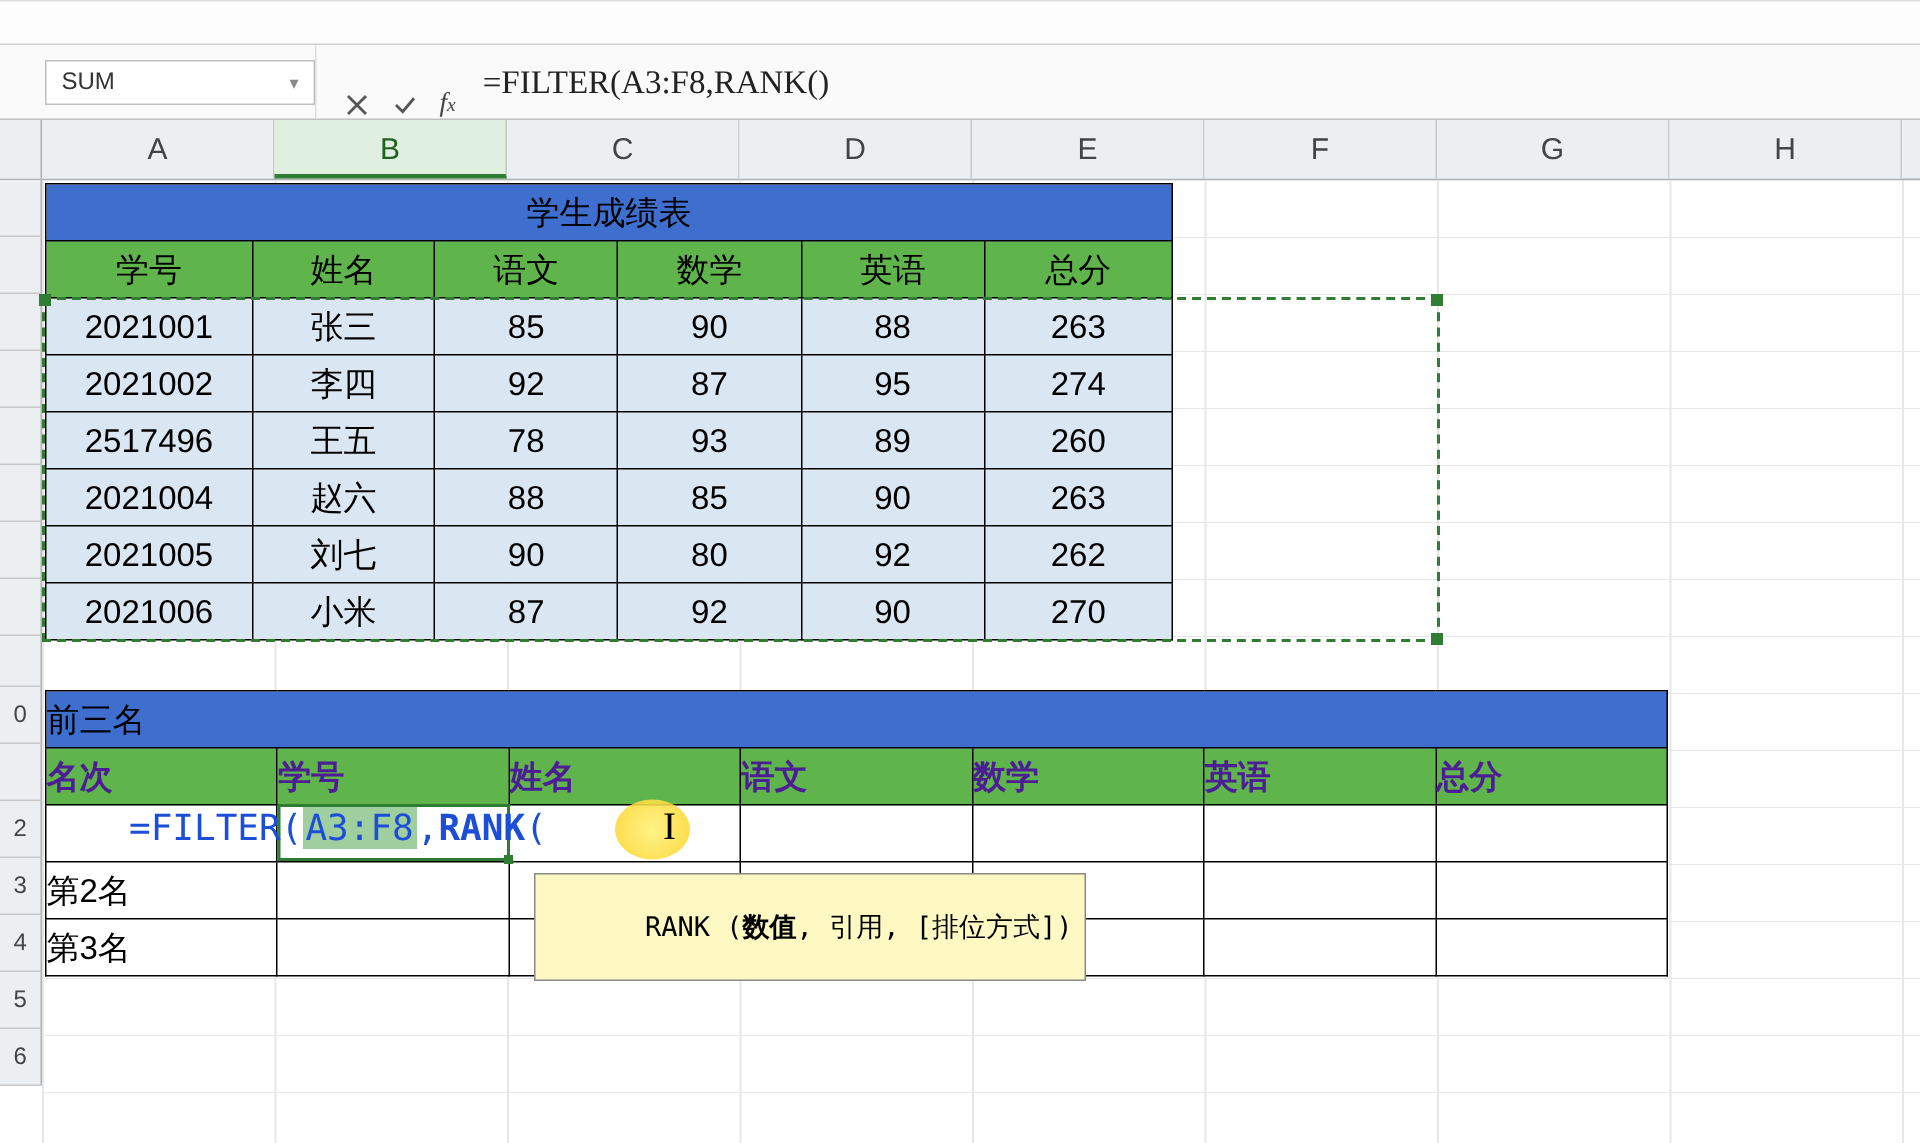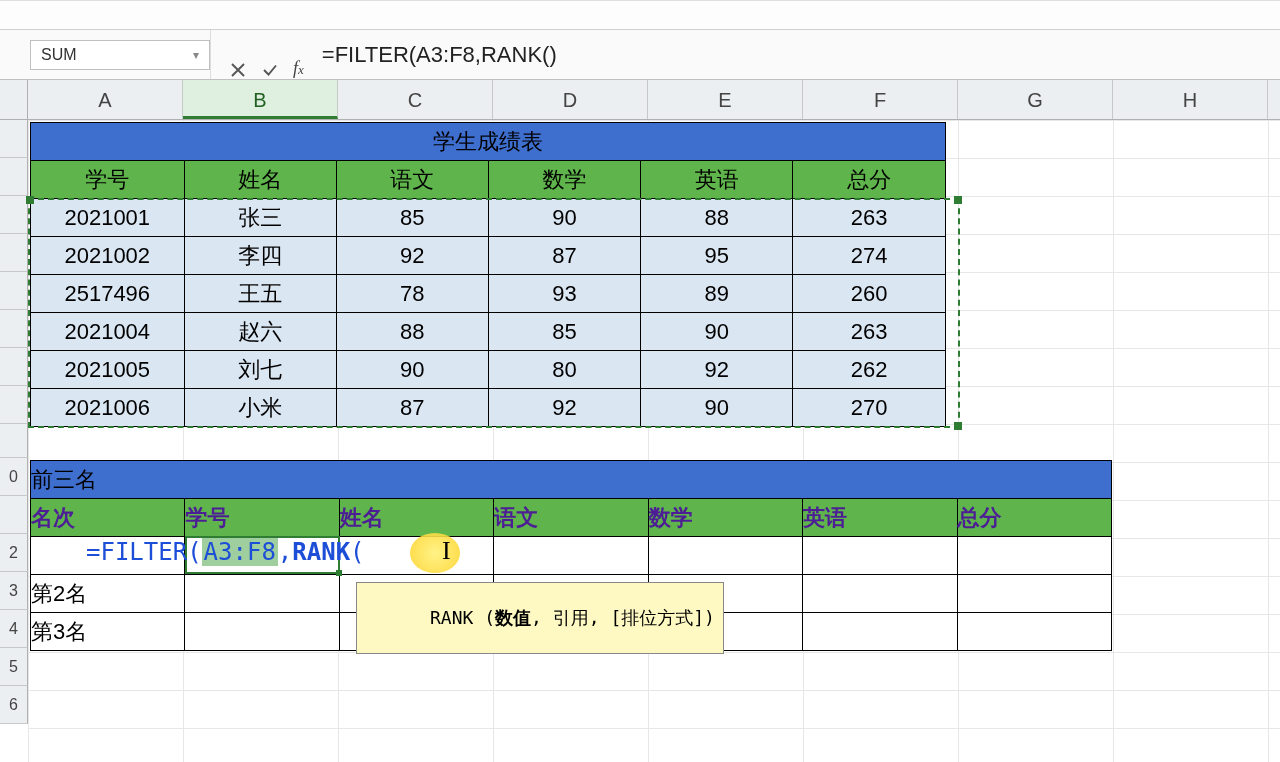--- a/index.html
+++ b/index.html
@@ -43,21 +43,21 @@
     align-items: flex-end;
     gap: 14px;
     padding: 0 8px 0 18px;
     border-left: 1px solid #ddd;
     height: 100%;
   }
   .ctrl-icon { width: 18px; height: 18px; color: #555; }
   .fx-label { font-style: italic; font-family: serif; font-size: 18px; color: #444; }
   .formula-input {
     flex: 1;
-    font-family: Liberation Sans, sans-serif;
+    font-family: Liberation Serif, serif;
     font-size: 22px;
     color: #222;
     padding-left: 10px;
   }
 
   
   .sheet {
     position: relative;
     background: #fff;
     width: 100%;
@@ -124,21 +124,21 @@
       linear-gradient(to bottom, #e7e7e7 1px, transparent 1px);
     background-size: 155px 38px;
     background-position: 0 0;
   }
 
   
   .student-table {
     position: absolute;
     left: 2px;
     top: 2px;
-    width: 916px;
+    width: 752px;
     border-collapse: collapse;
     font-size: 22px;
   }
   .student-table td, .student-table th {
     border: 1px solid #000;
     height: 38px;
     text-align: center;
     padding: 0;
   }
   .st-title { background: #3e6fcf; color: #000; font-weight: 400; }

